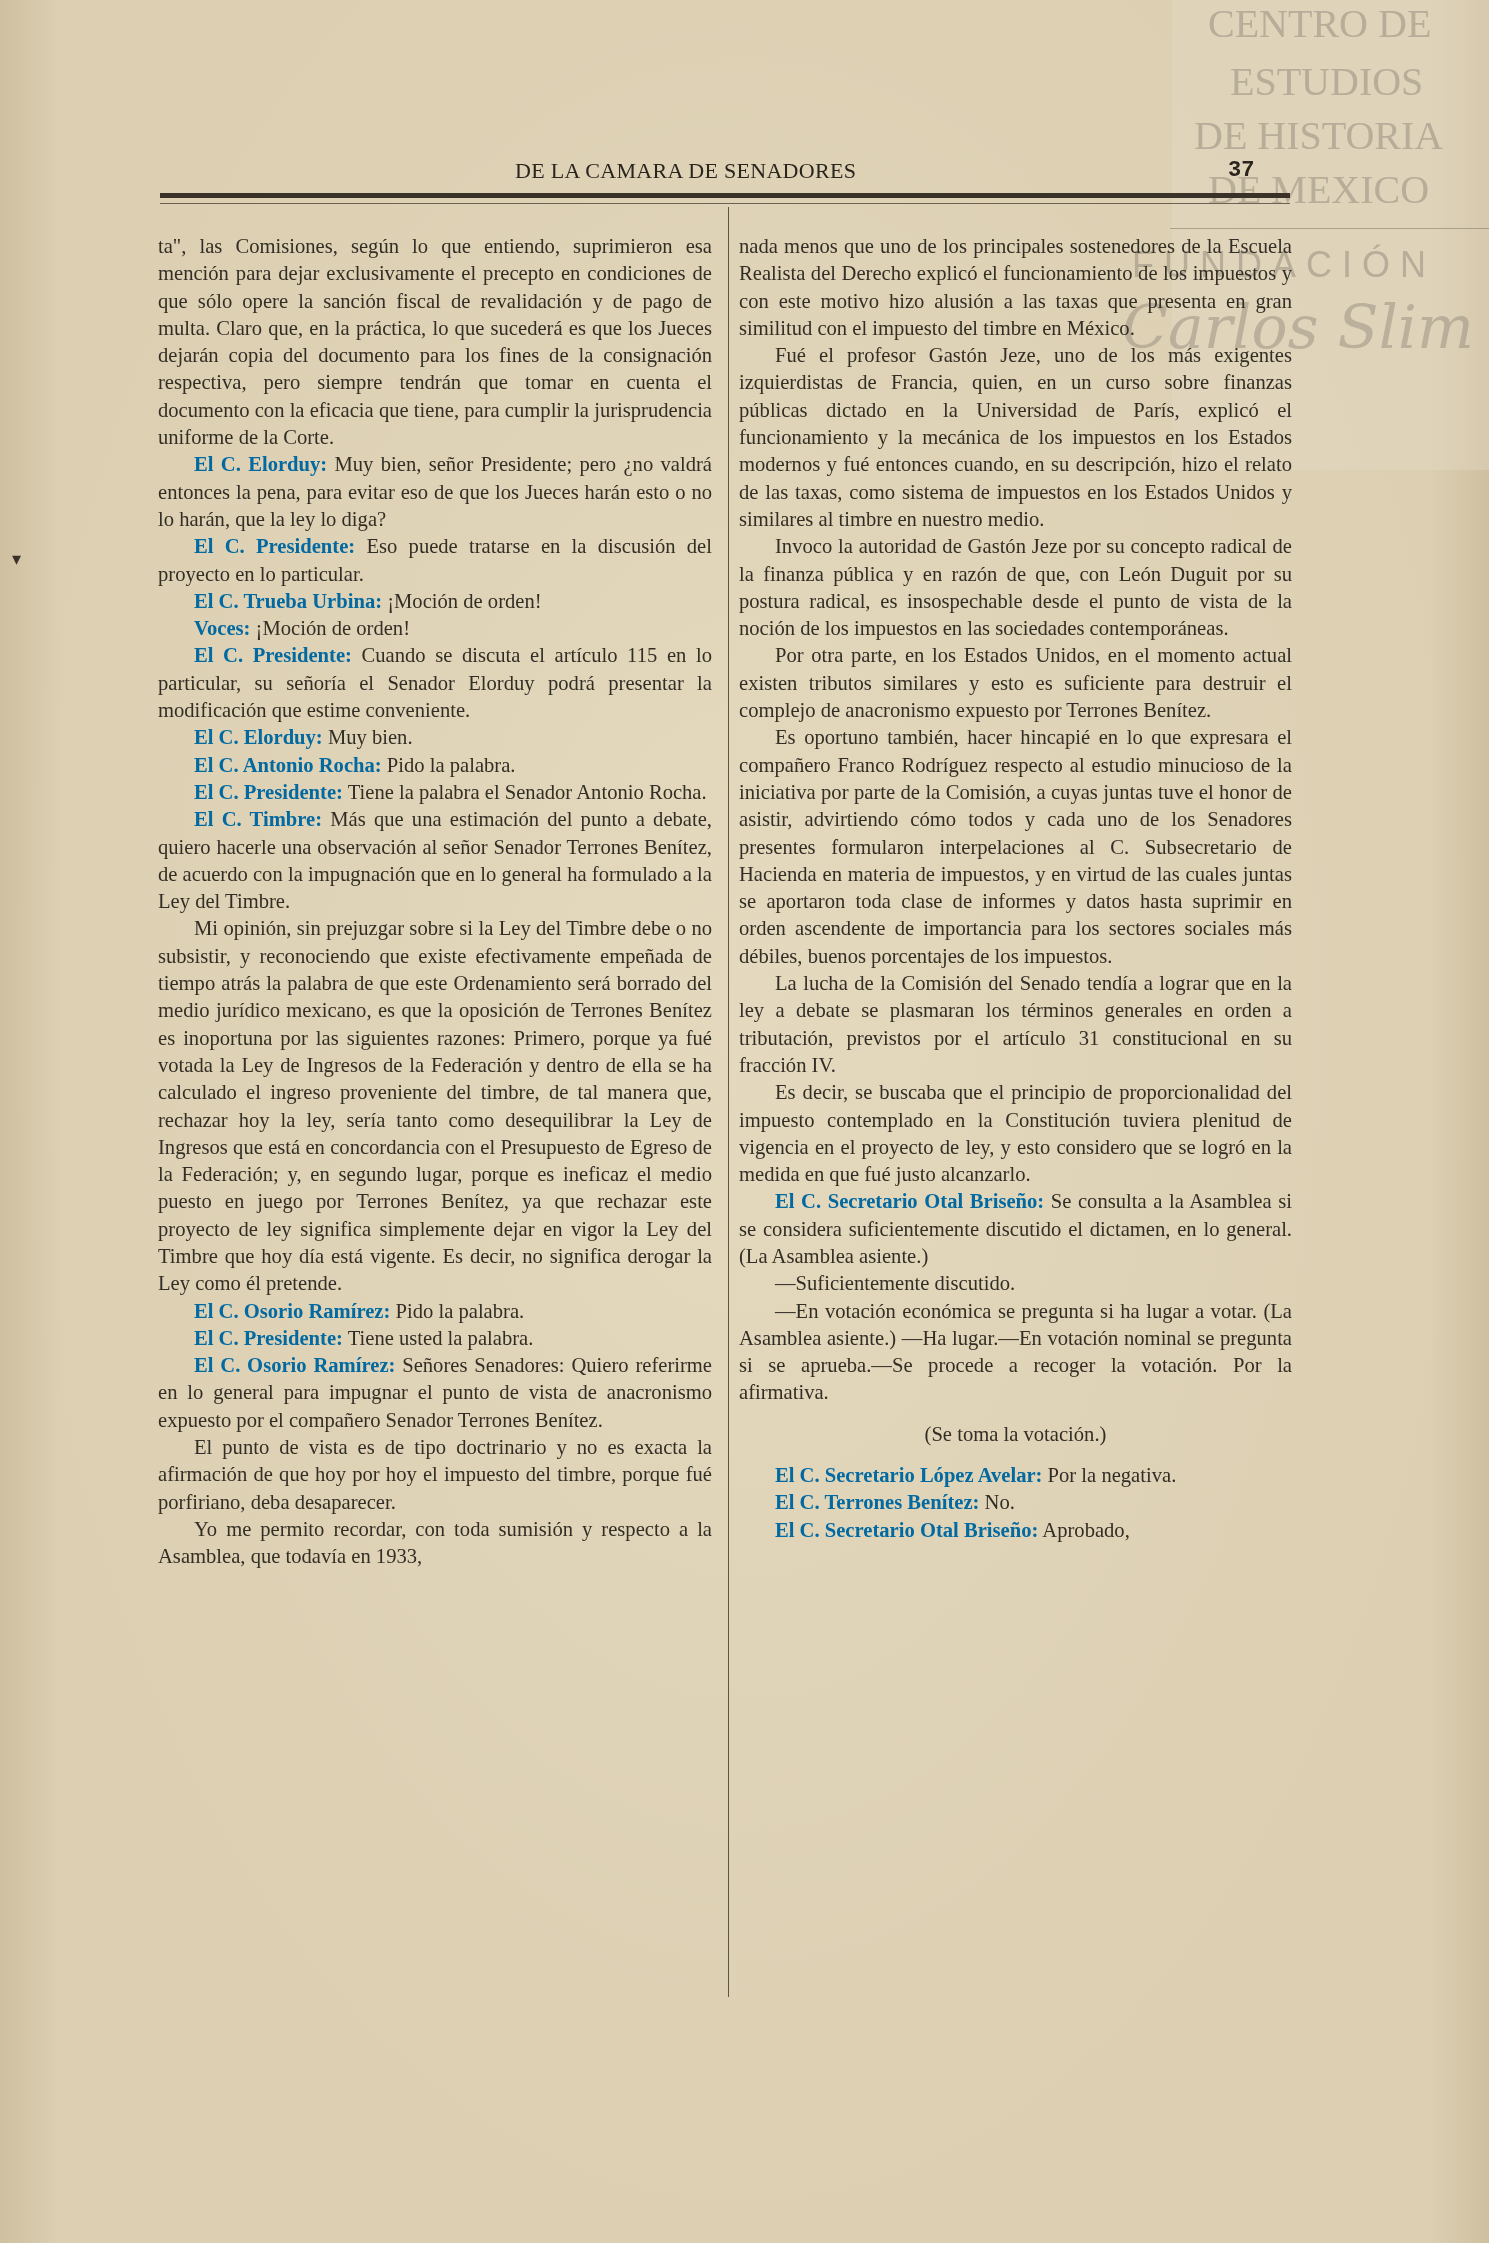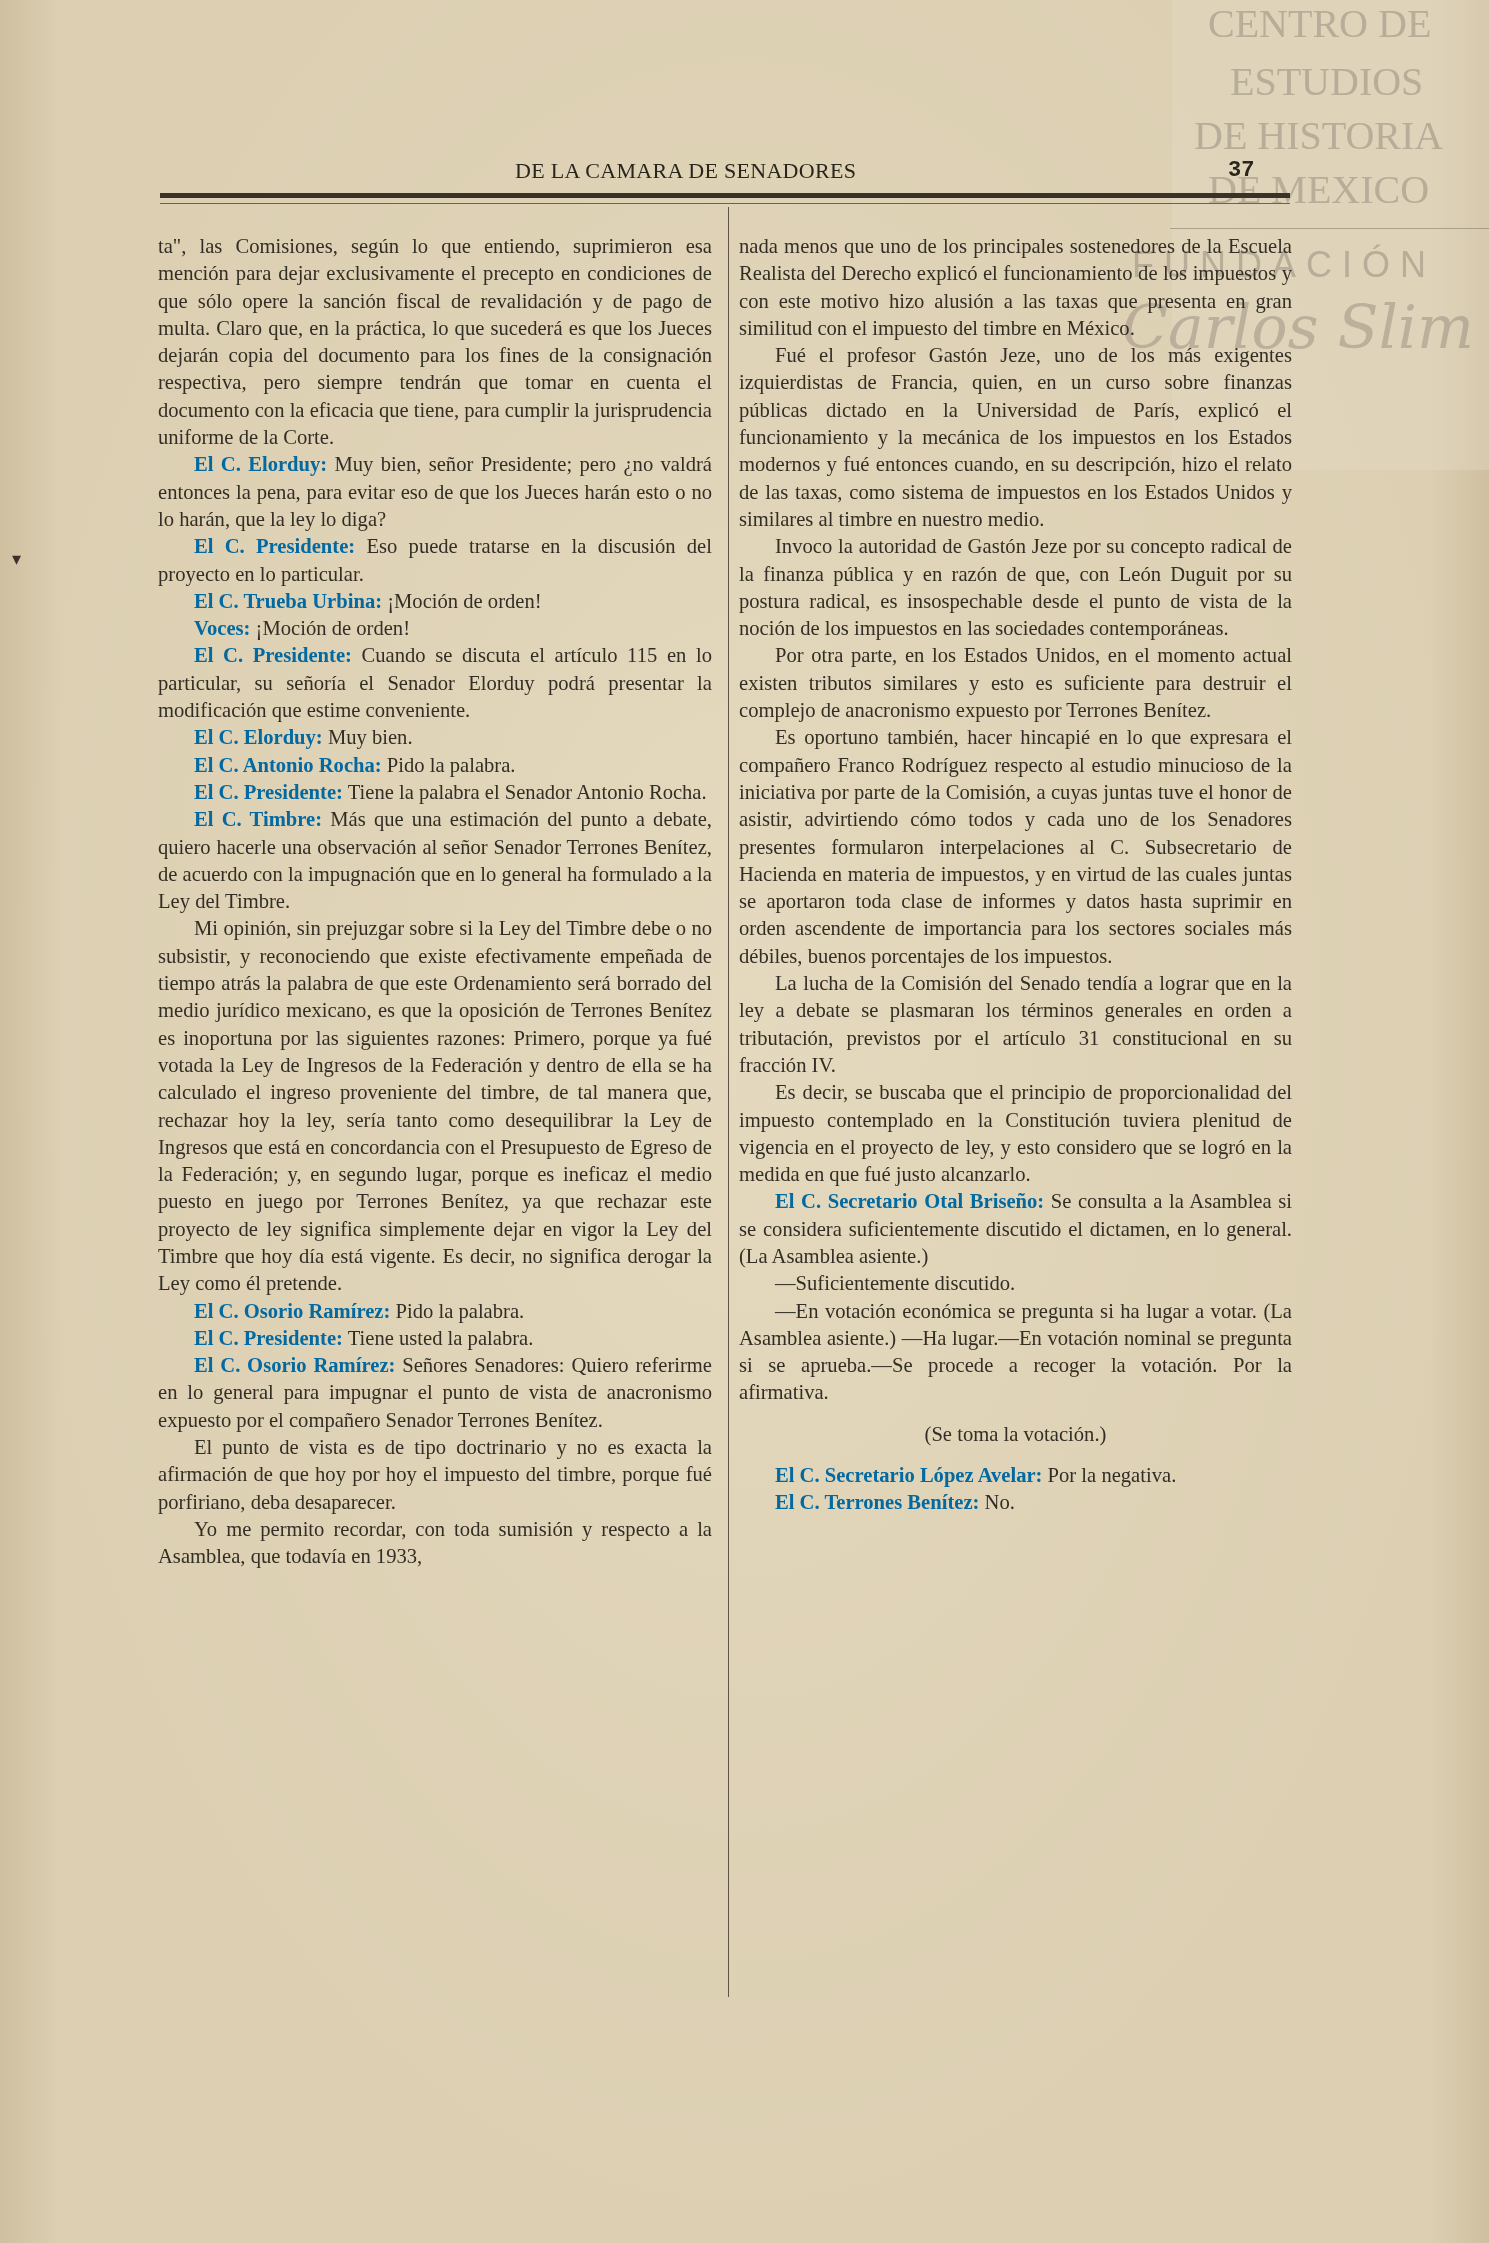--- a/index.html
+++ b/index.html
@@ -124,13 +124,14 @@
   <p class="para">Por otra parte, en los Estados Unidos, en el momento actual existen tributos similares y esto es suficiente para destruir el complejo de anacronismo expuesto por Terrones Benítez.</p>
   <p class="para">Es oportuno también, hacer hincapié en lo que expresara el compañero Franco Rodríguez respecto al estudio minucioso de la iniciativa por parte de la Comisión, a cuyas juntas tuve el honor de asistir, advirtiendo cómo todos y cada uno de los Senadores presentes formularon interpelaciones al C. Subsecretario de Hacienda en materia de impuestos, y en virtud de las cuales juntas se aportaron toda clase de informes y datos hasta suprimir en orden ascendente de importancia para los sectores sociales más débiles, buenos porcentajes de los impuestos.</p>
   <p class="para">La lucha de la Comisión del Senado tendía a lograr que en la ley a debate se plasmaran los términos generales en orden a tributación, previstos por el artículo 31 constitucional en su fracción IV.</p>
   <p class="para">Es decir, se buscaba que el principio de proporcionalidad del impuesto contemplado en la Constitución tuviera plenitud de vigencia en el proyecto de ley, y esto considero que se logró en la medida en que fué justo alcanzarlo.</p>
   <p class="para"><span class="speaker">El C. Secretario Otal Briseño:</span><span> Se consulta a la Asamblea si se considera suficientemente discutido el dictamen, en lo general. (La Asamblea asiente.)</span></p>
   <p class="para">—Suficientemente discutido.</p>
   <p class="para">—En votación económica se pregunta si ha lugar a votar. (La Asamblea asiente.) —Ha lugar.—En votación nominal se pregunta si se aprueba.—Se procede a recoger la votación. Por la afirmativa.</p>
   <p class="para center">(Se toma la votación.)</p>
   <p class="para"><span class="speaker">El C. Secretario López Avelar:</span><span> Por la negativa.</span></p>
   <p class="para"><span class="speaker">El C. Terrones Benítez:</span><span> No.</span></p>
+  <p class="para"><span class="speaker">El C. Secretario Otal Briseño:</span><span> Aprobado,</span></p>
 </div>
 
 </body></html>

